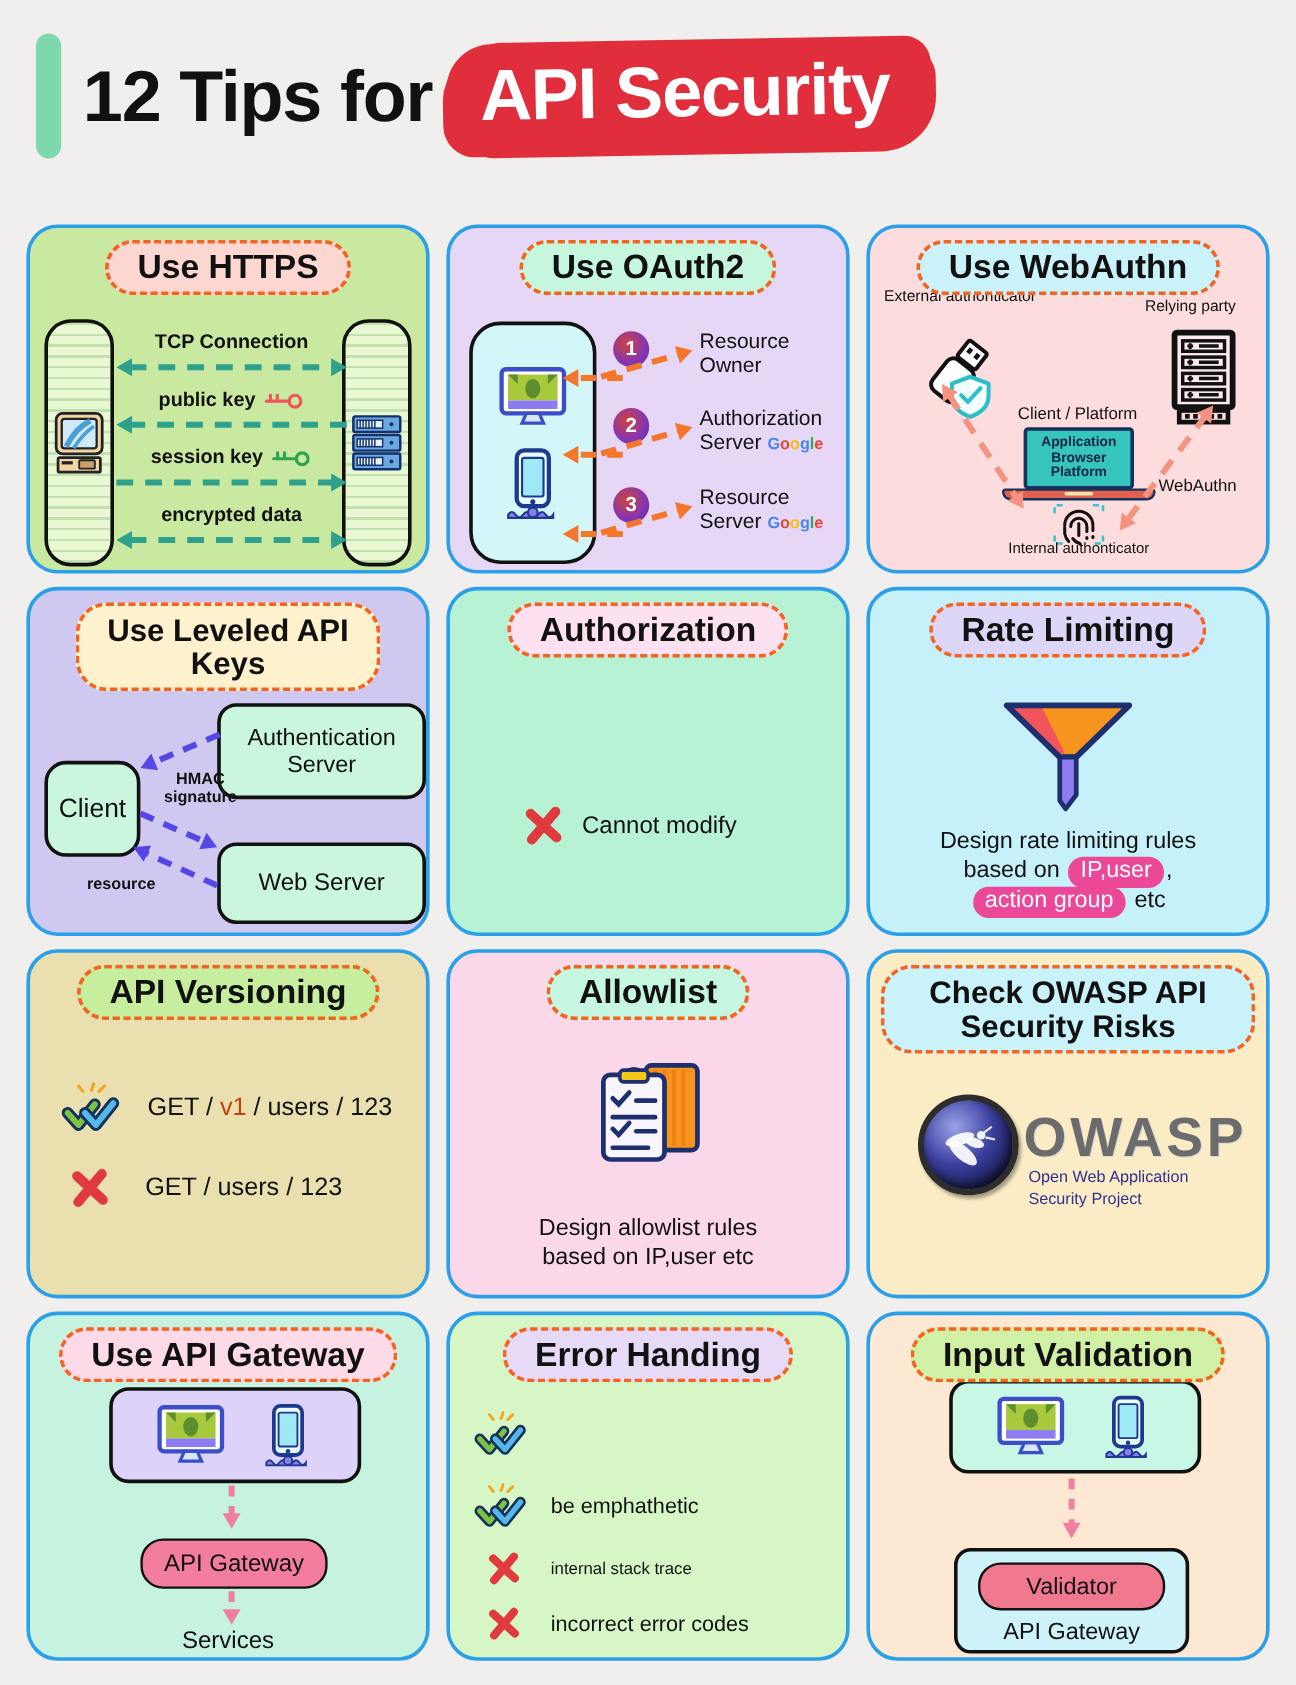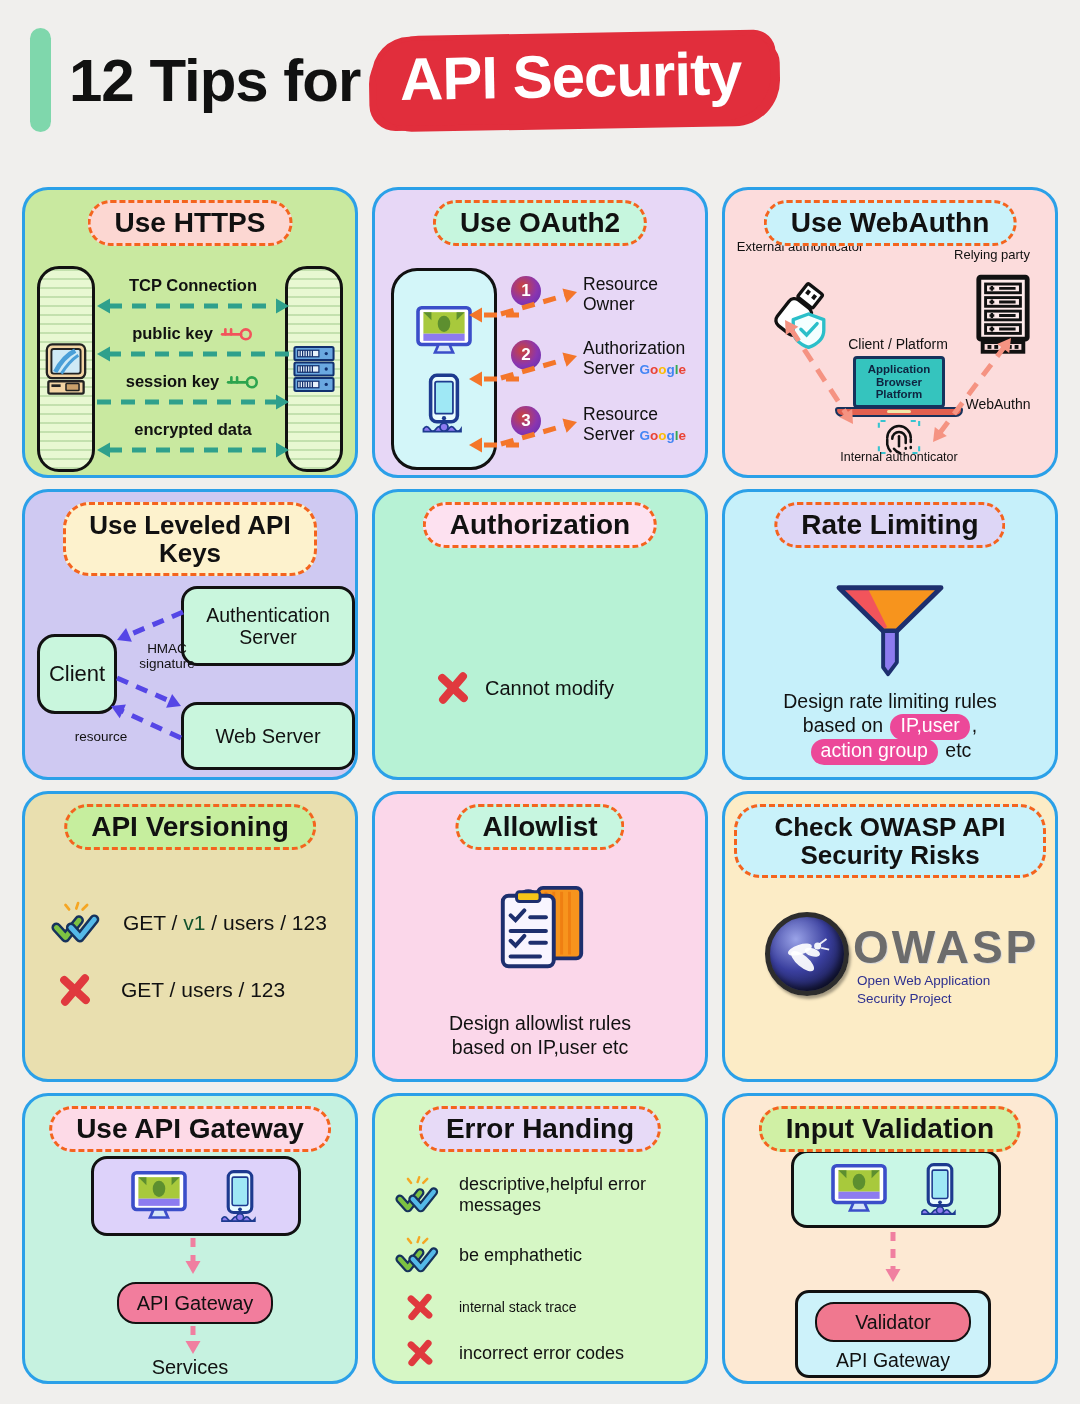--- a/index.html
+++ b/index.html
@@ -65,21 +65,21 @@
               font-size:11.5px;font-weight:700;color:#0e2440;display:flex;align-items:center;
               justify-content:center;text-align:center;line-height:1.1;padding:1px;box-sizing:border-box}
   .lap-base{width:128px;height:10px;background:#e2604f;border:2px solid #16325c;border-radius:3px 3px 7px 7px;
             margin-left:-18px;margin-top:-1px;position:relative;box-sizing:border-box}
   .lap-notch{position:absolute;left:50%;top:1px;transform:translateX(-50%);width:24px;height:3px;
              background:#f0e6a8;border-radius:2px}
 
   
   .node{position:absolute;background:#c9f6dd;border:3px solid #111;display:flex;align-items:center;
         justify-content:center;text-align:center;font-weight:500}
-  .small-note{position:absolute;font-size:13.5px;text-align:center;line-height:1.1;font-weight:400}
+  .small-note{position:absolute;font-size:13.5px;text-align:center;line-height:1.1;font-weight:700}
 
   
   .rowline{position:absolute;display:flex;align-items:center}
   .rowtext{font-weight:500}
 
   
   .rl-line{position:absolute;width:100%;text-align:center;font-size:19.5px;font-weight:500}
   .rl-pill{display:inline-block;background:#ec4899;color:#fff;border-radius:14px;padding:0 10px 3px;margin:0 2px}
 
   
@@ -430,21 +430,21 @@
                 <path d="M28 9 l2 -6" stroke="#f5a623" stroke-width="3"></path>
                 <path d="M20 10 l-4 -5" stroke="#f5a623" stroke-width="3"></path>
                 <path d="M35 10 l5 -5" stroke="#f5a623" stroke-width="3"></path>
                 <path d="M6 30 l10 11 l15 -19" stroke="#16325c" stroke-width="11"></path>
                 <path d="M6 30 l10 11 l15 -19" stroke="#7dc242" stroke-width="5.5"></path>
                 <path d="M22 30 l10 11 l16 -20" stroke="#16325c" stroke-width="11"></path>
                 <path d="M22 30 l10 11 l16 -20" stroke="#54b9e8" stroke-width="5.5"></path>
               </g>
             </svg>
           </span>
-        <span class="rowtext" style="font-size:21px"><span>GET / </span><span style="color:#14532d">v1</span><span> / users / 123</span></span>
+        <span class="rowtext" style="font-size:21px"><span>GET / </span><span style="color:#c2410c">v1</span><span> / users / 123</span></span>
       </div>
       <div class="rowline" style="left:32px;top:178px;gap:28px">
         <span class="icon">
             <svg width="36" height="36" viewBox="0 0 40 40">
               <g stroke="#e0393e" stroke-width="9" stroke-linecap="round">
                 <path d="M8 9 L32 31"></path>
                 <path d="M31 7 L9 33"></path>
               </g>
             </svg>
           </span>
@@ -542,21 +542,20 @@
                 <path d="M28 9 l2 -6" stroke="#f5a623" stroke-width="3"></path>
                 <path d="M20 10 l-4 -5" stroke="#f5a623" stroke-width="3"></path>
                 <path d="M35 10 l5 -5" stroke="#f5a623" stroke-width="3"></path>
                 <path d="M6 30 l10 11 l15 -19" stroke="#16325c" stroke-width="11"></path>
                 <path d="M6 30 l10 11 l15 -19" stroke="#7dc242" stroke-width="5.5"></path>
                 <path d="M22 30 l10 11 l16 -20" stroke="#16325c" stroke-width="11"></path>
                 <path d="M22 30 l10 11 l16 -20" stroke="#54b9e8" stroke-width="5.5"></path>
               </g>
             </svg>
           </span>
-        <span class="rowtext" style="font-size:18px;line-height:1.15;max-width:210px">descriptive,helpful error messages</span>
       </div>
       <div class="rowline" style="left:20px;top:138px;gap:14px">
         <span class="icon">
             <svg width="50" height="42" viewBox="0 0 62 50">
               <g stroke-linecap="round" stroke-linejoin="round" fill="none">
                 <path d="M28 9 l2 -6" stroke="#f5a623" stroke-width="3"></path>
                 <path d="M20 10 l-4 -5" stroke="#f5a623" stroke-width="3"></path>
                 <path d="M35 10 l5 -5" stroke="#f5a623" stroke-width="3"></path>
                 <path d="M6 30 l10 11 l15 -19" stroke="#16325c" stroke-width="11"></path>
                 <path d="M6 30 l10 11 l15 -19" stroke="#7dc242" stroke-width="5.5"></path>

